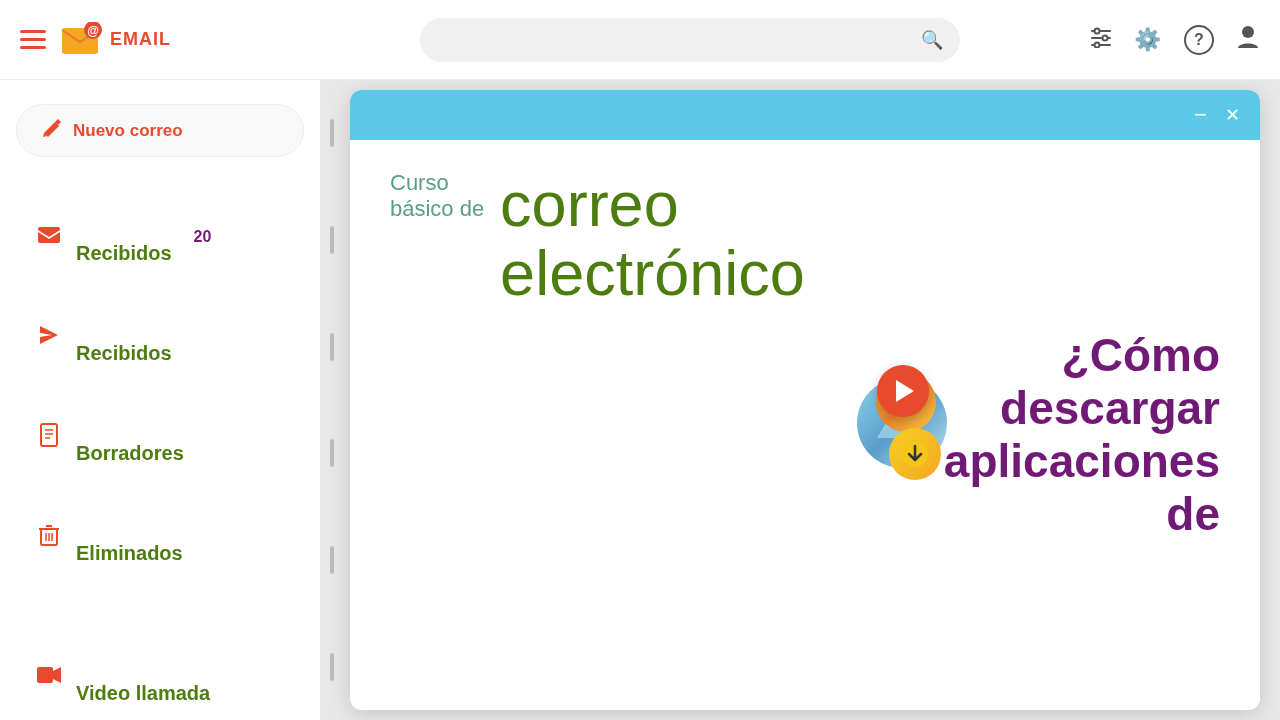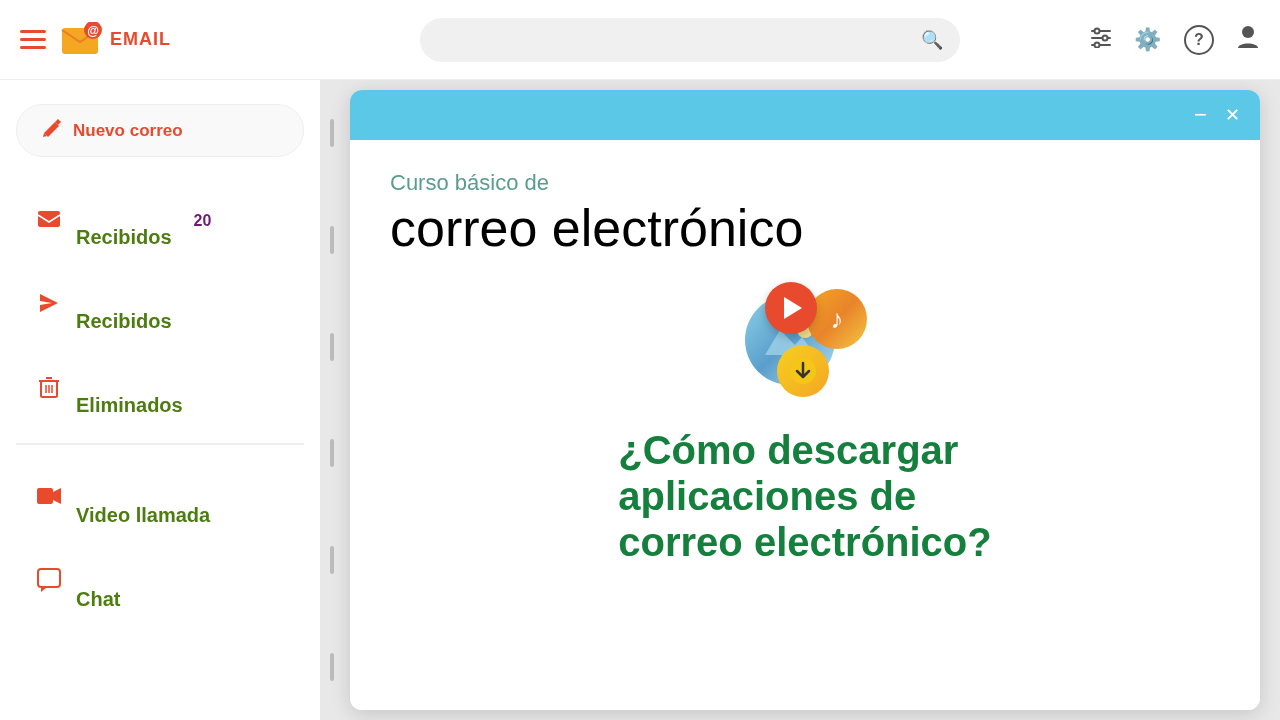--- a/index.html
+++ b/index.html
@@ -103,21 +103,21 @@
     }
 
     
     .sidebar {
       width: 320px;
       background: #fff;
       flex-shrink: 0;
       padding: 24px 16px;
       display: flex;
       flex-direction: column;
-      gap: 4px;
+      gap: 20px;
     }
     .new-mail-btn {
       display: flex;
       align-items: center;
       gap: 10px;
       background: #f9f9f9;
       border: 1.5px solid #eee;
       border-radius: 28px;
       padding: 12px 24px;
       cursor: pointer;
@@ -222,35 +222,34 @@
     .titlebar-btn {
       color: #fff;
       font-size: 18px;
       cursor: pointer;
       font-weight: 300;
     }
     .video-content {
       flex: 1;
       background: #fff;
       display: flex;
-      flex-direction: column;
       align-items: center;
       padding: 30px 40px 20px;
       overflow: hidden;
     }
     .course-subtitle {
       color: #5a9e8a;
       font-size: 22px;
       font-weight: 400;
       align-self: flex-start;
       margin-bottom: 4px;
     }
     .course-title {
-      color: #000000;
-      font-size: 52px;
+      color: #4d7c0f;
+      font-size: 63px;
       font-weight: 400;
       align-self: flex-start;
       line-height: 1.1;
       margin-bottom: 20px;
     }
     .media-icons-cluster {
       position: relative;
       width: 140px;
       height: 120px;
       margin-bottom: 20px;
@@ -305,24 +304,24 @@
     }
     .play-triangle {
       width: 0;
       height: 0;
       border-top: 11px solid transparent;
       border-bottom: 11px solid transparent;
       border-left: 18px solid #fff;
       margin-left: 4px;
     }
     .main-question {
-      color: #15803d;
-      font-size: 40px;
+      color: #701a75;
+      font-size: 46px;
       font-weight: 700;
-      text-align: left;
+      text-align: right;
       line-height: 1.15;
       margin-top: 10px;
     }
 
     
     .envelope-svg {
       width: 44px;
       height: 36px;
     }
   </style>
@@ -405,20 +404,31 @@
 
     <div class="sidebar-item">
       <span class="item-icon">
         <svg width="22" height="22" viewBox="0 0 22 22" fill="none">
           <path d="M2 20 L20 11 L2 2 L2 9 L14 11 L2 13 Z" fill="#e84a2e"></path>
         </svg>
       </span>
       <span class="item-label">Recibidos</span>
     </div>
 
+    <div class="sidebar-item">
+      <span class="item-icon">
+        <svg width="20" height="24" viewBox="0 0 20 24" fill="none">
+          <rect x="2" y="1" width="16" height="22" rx="2" stroke="#e84a2e" stroke-width="2" fill="none"></rect>
+          <line x1="6" y1="7" x2="14" y2="7" stroke="#e84a2e" stroke-width="1.5"></line>
+          <line x1="6" y1="11" x2="14" y2="11" stroke="#e84a2e" stroke-width="1.5"></line>
+          <line x1="6" y1="15" x2="11" y2="15" stroke="#e84a2e" stroke-width="1.5"></line>
+        </svg>
+      </span>
+      <span class="item-label">Borradores</span>
+    </div>
 
     <div class="sidebar-item">
       <span class="item-icon">
         <svg width="20" height="24" viewBox="0 0 20 24" fill="none">
           <rect x="2" y="6" width="16" height="16" rx="1.5" stroke="#e84a2e" stroke-width="2" fill="none"></rect>
           <line x1="0" y1="6" x2="20" y2="6" stroke="#e84a2e" stroke-width="2"></line>
           <line x1="7" y1="3" x2="13" y2="3" stroke="#e84a2e" stroke-width="2"></line>
           <line x1="7" y1="10" x2="7" y2="18" stroke="#e84a2e" stroke-width="1.5"></line>
           <line x1="10" y1="10" x2="10" y2="18" stroke="#e84a2e" stroke-width="1.5"></line>
           <line x1="13" y1="10" x2="13" y2="18" stroke="#e84a2e" stroke-width="1.5"></line>
@@ -495,19 +505,18 @@
             <svg width="28" height="28" viewBox="0 0 28 28" fill="none">
               <circle cx="14" cy="14" r="13" fill="#f5c518"></circle>
               <path d="M14 6 L14 18 M8 14 L14 20 L20 14" stroke="#333" stroke-width="2.5" stroke-linecap="round" stroke-linejoin="round"></path>
             </svg>
           </div>
         </div>
 
         <div class="main-question">
           <span>¿Cómo descargar</span><br>
           <span>aplicaciones de</span><br>
-          <span>correo electrónico?</span>
         </div>
       </div>
     </div>
   </div>
 
 </div>
 
 </body></html>

